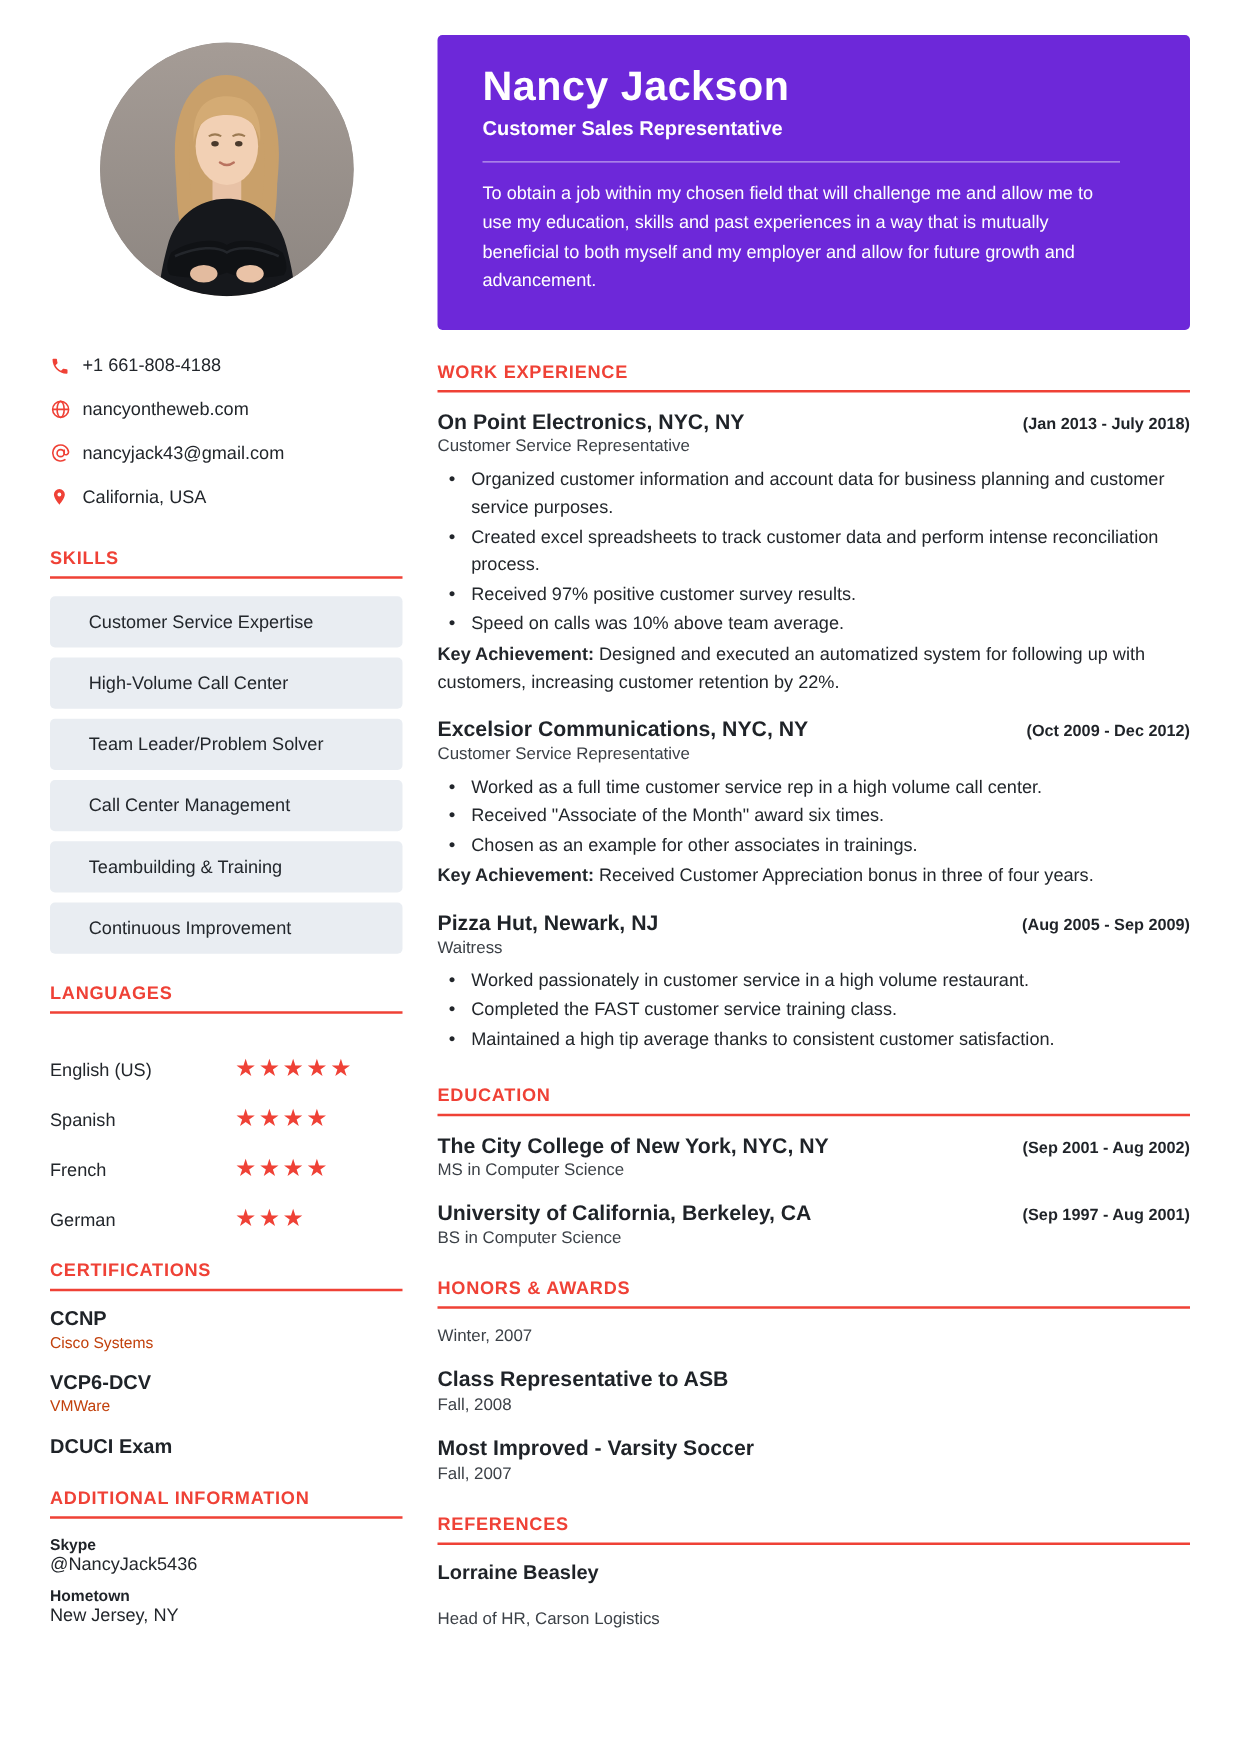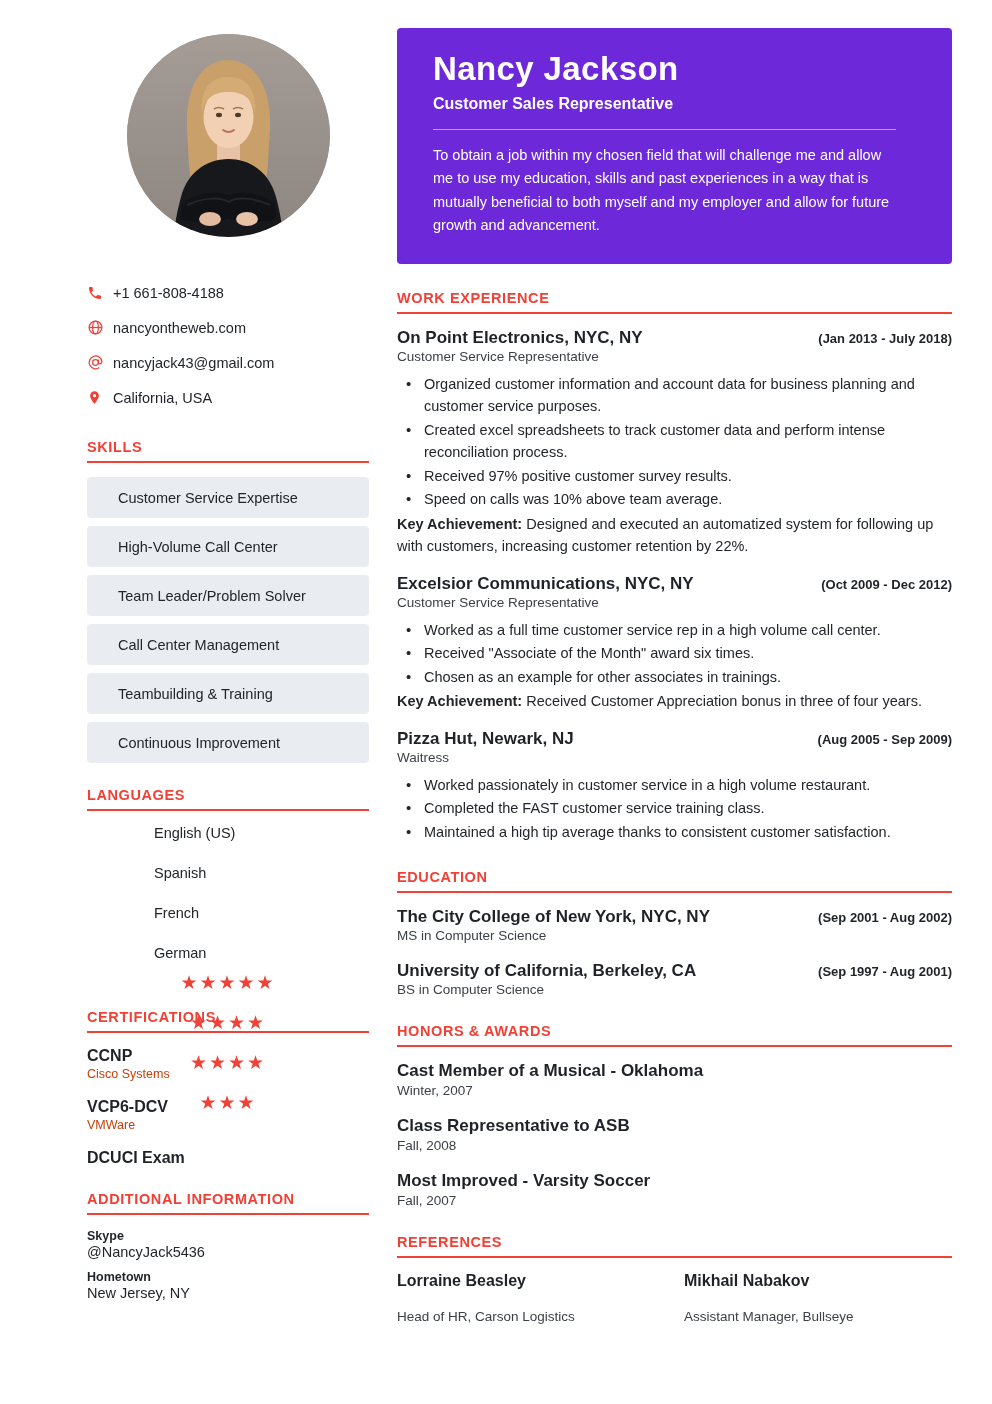--- a/index.html
+++ b/index.html
@@ -20,21 +20,20 @@
     height: 1404px;
     background: #fff;
     display: flex;
     padding: 28px 40px 0 40px;
   }
   
   .left {
     width: 292px;
     flex: 0 0 292px;
     padding-right: 10px;
-    margin-left: 47px;
   }
   .photo-wrap {
     display: flex;
     justify-content: center;
     margin-top: 6px;
   }
   .photo {
     width: 203px;
     height: 203px;
     border-radius: 50%;
@@ -83,25 +82,24 @@
     display: flex;
     align-items: center;
     padding-left: 31px;
     font-size: 14.5px;
     color: #22262b;
     margin-bottom: 8px;
   }
 
   .lang-row {
     display: flex;
-    align-items: center;
+    align-items: flex-end;
     height: 40px;
     font-size: 14.5px;
     color: #22262b;
-    flex-direction: column;
   }
   .lang-name { width: 148px; flex: 0 0 148px; }
   .stars { color: #ef4136; font-size: 19px; letter-spacing: 2px; line-height: 1; }
 
   .cert { margin-bottom: 17px; }
   .cert-name { font-size: 16px; font-weight: bold; color: #1f2328; }
   .cert-org { font-size: 12.5px; color: #c2410c; margin-top: 2px; }
 
   .addl-label { font-size: 12.5px; font-weight: bold; color: #1f2328; margin-top: 10px; }
   .addl-value { font-size: 14.5px; color: #22262b; margin-top: 1px; }
@@ -404,41 +402,36 @@
           <span class="edu-title">University of California, Berkeley, CA</span>
           <span class="edu-dates">(Sep 1997 - Aug 2001)</span>
         </div>
         <div class="edu-sub">BS in Computer Science</div>
       </div>
     </div>
 
     <div class="sec-wrap">
       <div class="sec-title">HONORS &amp; AWARDS</div>
       <div class="award-item">
-        <div class="award-title">Cast Member of a Musical - Oklahoma</div>
         <div class="award-sub">Winter, 2007</div>
       </div>
       <div class="award-item">
         <div class="award-title">Class Representative to ASB</div>
         <div class="award-sub">Fall, 2008</div>
       </div>
       <div class="award-item">
         <div class="award-title">Most Improved - Varsity Soccer</div>
         <div class="award-sub">Fall, 2007</div>
       </div>
     </div>
 
     <div class="sec-wrap">
       <div class="sec-title">REFERENCES</div>
       <div class="refs">
         <div class="ref">
           <div class="ref-name">Lorraine Beasley</div>
           <div class="ref-sub">Head of HR, Carson Logistics</div>
         </div>
-        <div class="ref">
-          <div class="ref-name">Mikhail Nabakov</div>
-          <div class="ref-sub">Assistant Manager, Bullseye</div>
-        </div>
       </div>
     </div>
 
   </div>
 </div>
 
 </body></html>

